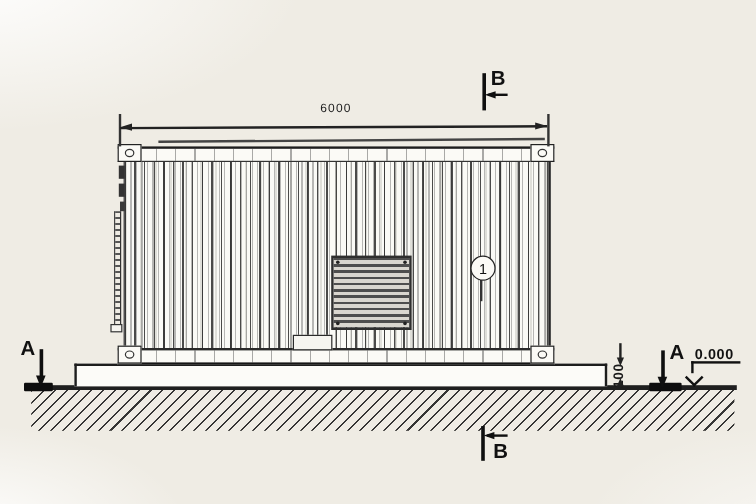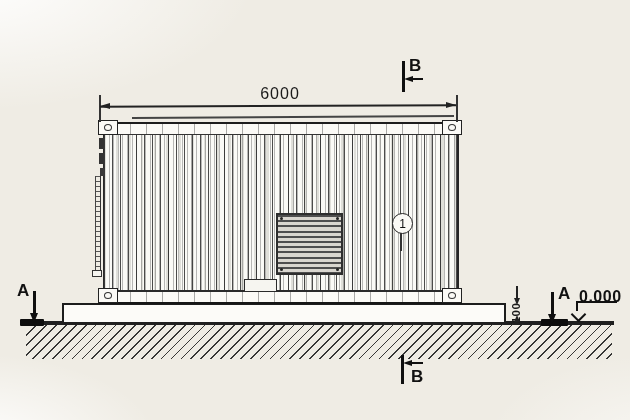--- a/index.html
+++ b/index.html
@@ -8,21 +8,21 @@
     position:relative; width:630px; height:420px; overflow:hidden;
     background:
       radial-gradient(130% 90% at -5% -5%, #ffffff 0%, rgba(255,255,255,0) 35%),
       radial-gradient(100% 70% at -5% 105%, rgba(255,255,255,.95) 0%, rgba(255,255,255,0) 30%),
       radial-gradient(80% 60% at 105% 105%, rgba(255,255,255,.55) 0%, rgba(255,255,255,0) 35%),
       #efece4;
   }
   .abs{position:absolute;}
   .ink{background:#1f1f1f;}
   .lbl{color:#111; font-weight:bold; font-size:17px; line-height:1;}
-  .smlbl{color:#1a1a1a; font-size:16px; letter-spacing:1px;}
+  .smlbl{color:#1a1a1a; font-size:10px; letter-spacing:1px;}
   .tri{width:0;height:0;}
   
   .wall{
     background-color:#fafaf6;
     background-image:
       repeating-linear-gradient(90deg, rgba(25,25,25,0.78) 0px, rgba(25,25,25,0.78) 1.2px, rgba(0,0,0,0) 1.2px, rgba(0,0,0,0) 8px),
       repeating-linear-gradient(90deg, rgba(90,90,90,0.42) 0px, rgba(90,90,90,0.42) 1px, rgba(0,0,0,0) 1px, rgba(0,0,0,0) 4.6px),
       repeating-linear-gradient(90deg, rgba(160,160,150,0.30) 0px, rgba(160,160,150,0.30) 2px, rgba(0,0,0,0) 2px, rgba(0,0,0,0) 12.5px);
     border-left:1.8px solid #2a2a2a; border-right:2.2px solid #262626;
   }
@@ -125,18 +125,18 @@
 
   <div class="abs lbl" style="left:558px; top:285px;">A</div>
   <div class="abs" style="left:551px; top:292px; width:3px; height:23px; background:#0f0f0f;"></div>
   <div class="abs tri" style="left:547.5px; top:314px; border-top:10px solid #0f0f0f; border-left:4.5px solid transparent; border-right:4.5px solid transparent;"></div>
 
   <div class="abs" style="left:516px; top:286px; width:1.6px; height:13px; background:#222;"></div>
   <div class="abs tri" style="left:513.5px; top:298px; border-top:7px solid #222; border-left:3.2px solid transparent; border-right:3.2px solid transparent;"></div>
   <div class="abs rot90" style="left:498px; top:303px; width:36px; height:20px;">100</div>
   <div class="abs tri" style="left:513.5px; top:315px; border-bottom:7px solid #222; border-left:3.2px solid transparent; border-right:3.2px solid transparent;"></div>
 
-  <div class="abs" style="left:579px; top:288px; font-size:16px; font-weight:bold; color:#111; letter-spacing:0.5px;">0.000</div>
+  <div class="abs" style="left:579px; top:288px; font-size:12px; font-weight:bold; color:#111; letter-spacing:0.5px;">0.000</div>
   <div class="abs" style="left:576px; top:301px; width:41px; height:2px; background:#111;"></div>
   <div class="abs" style="left:576px; top:301px; width:1.8px; height:10px; background:#111;"></div>
   <div class="abs chev" style="left:572.5px; top:309px;"></div>
 
 </div>
 
 </body></html>

